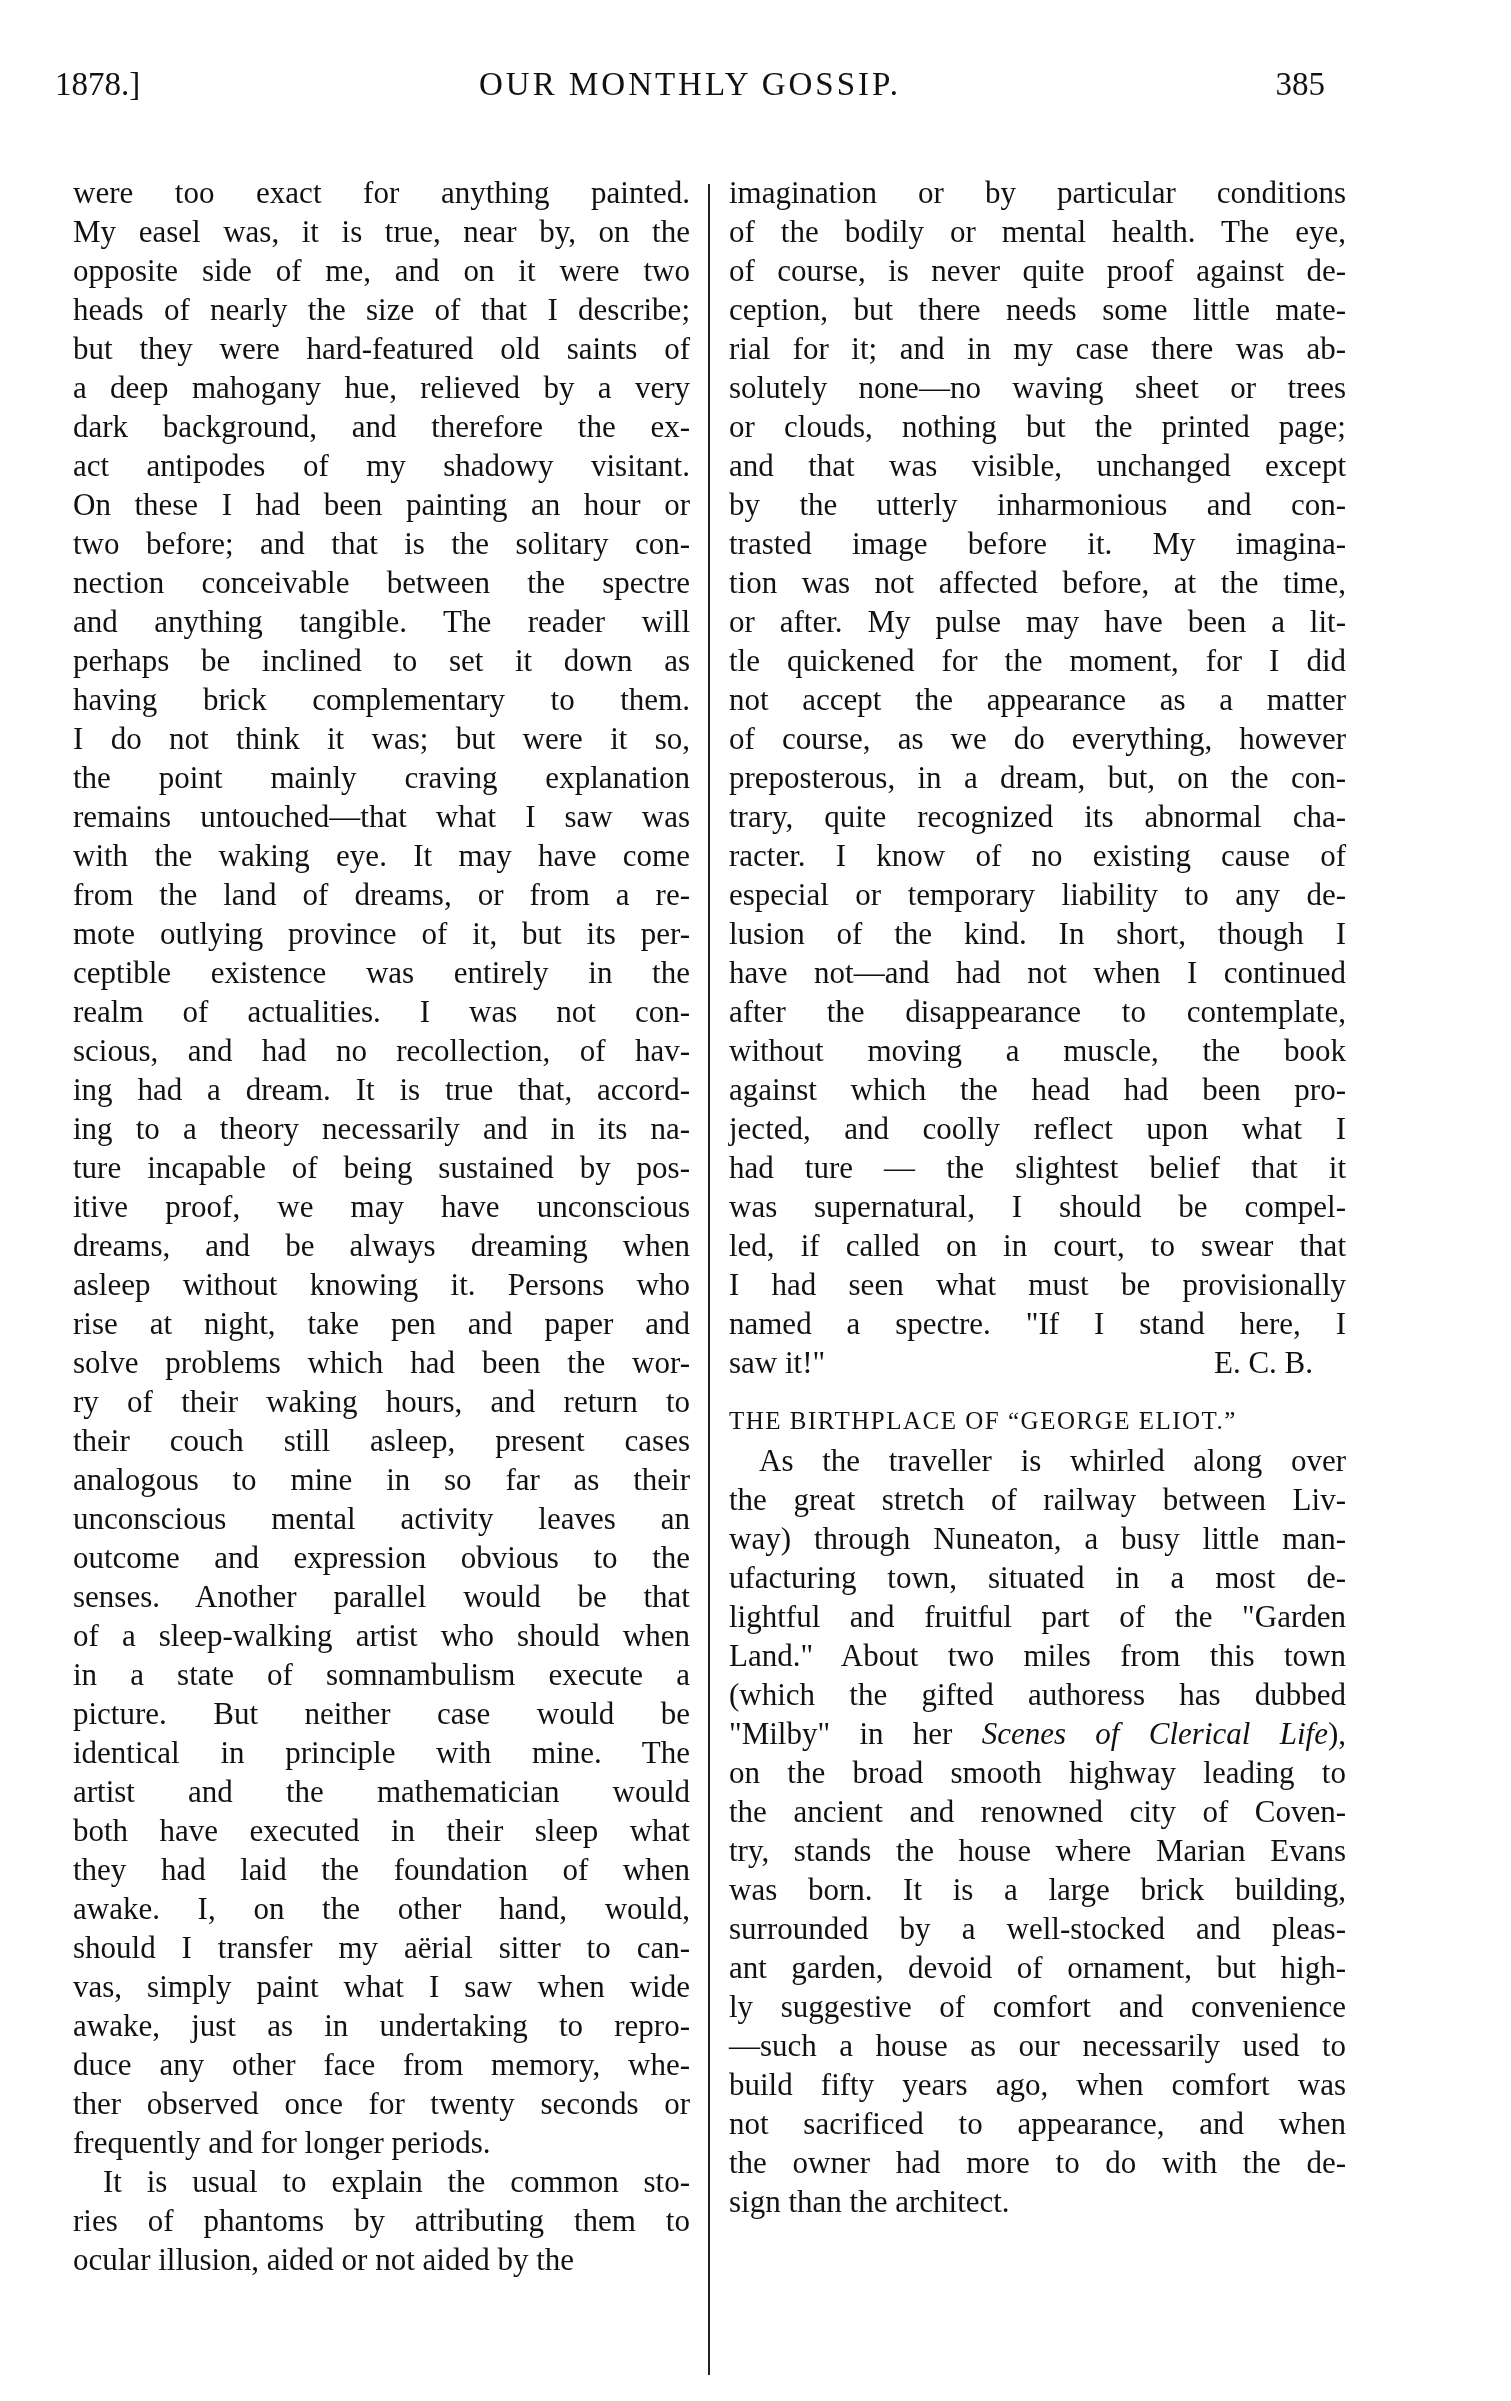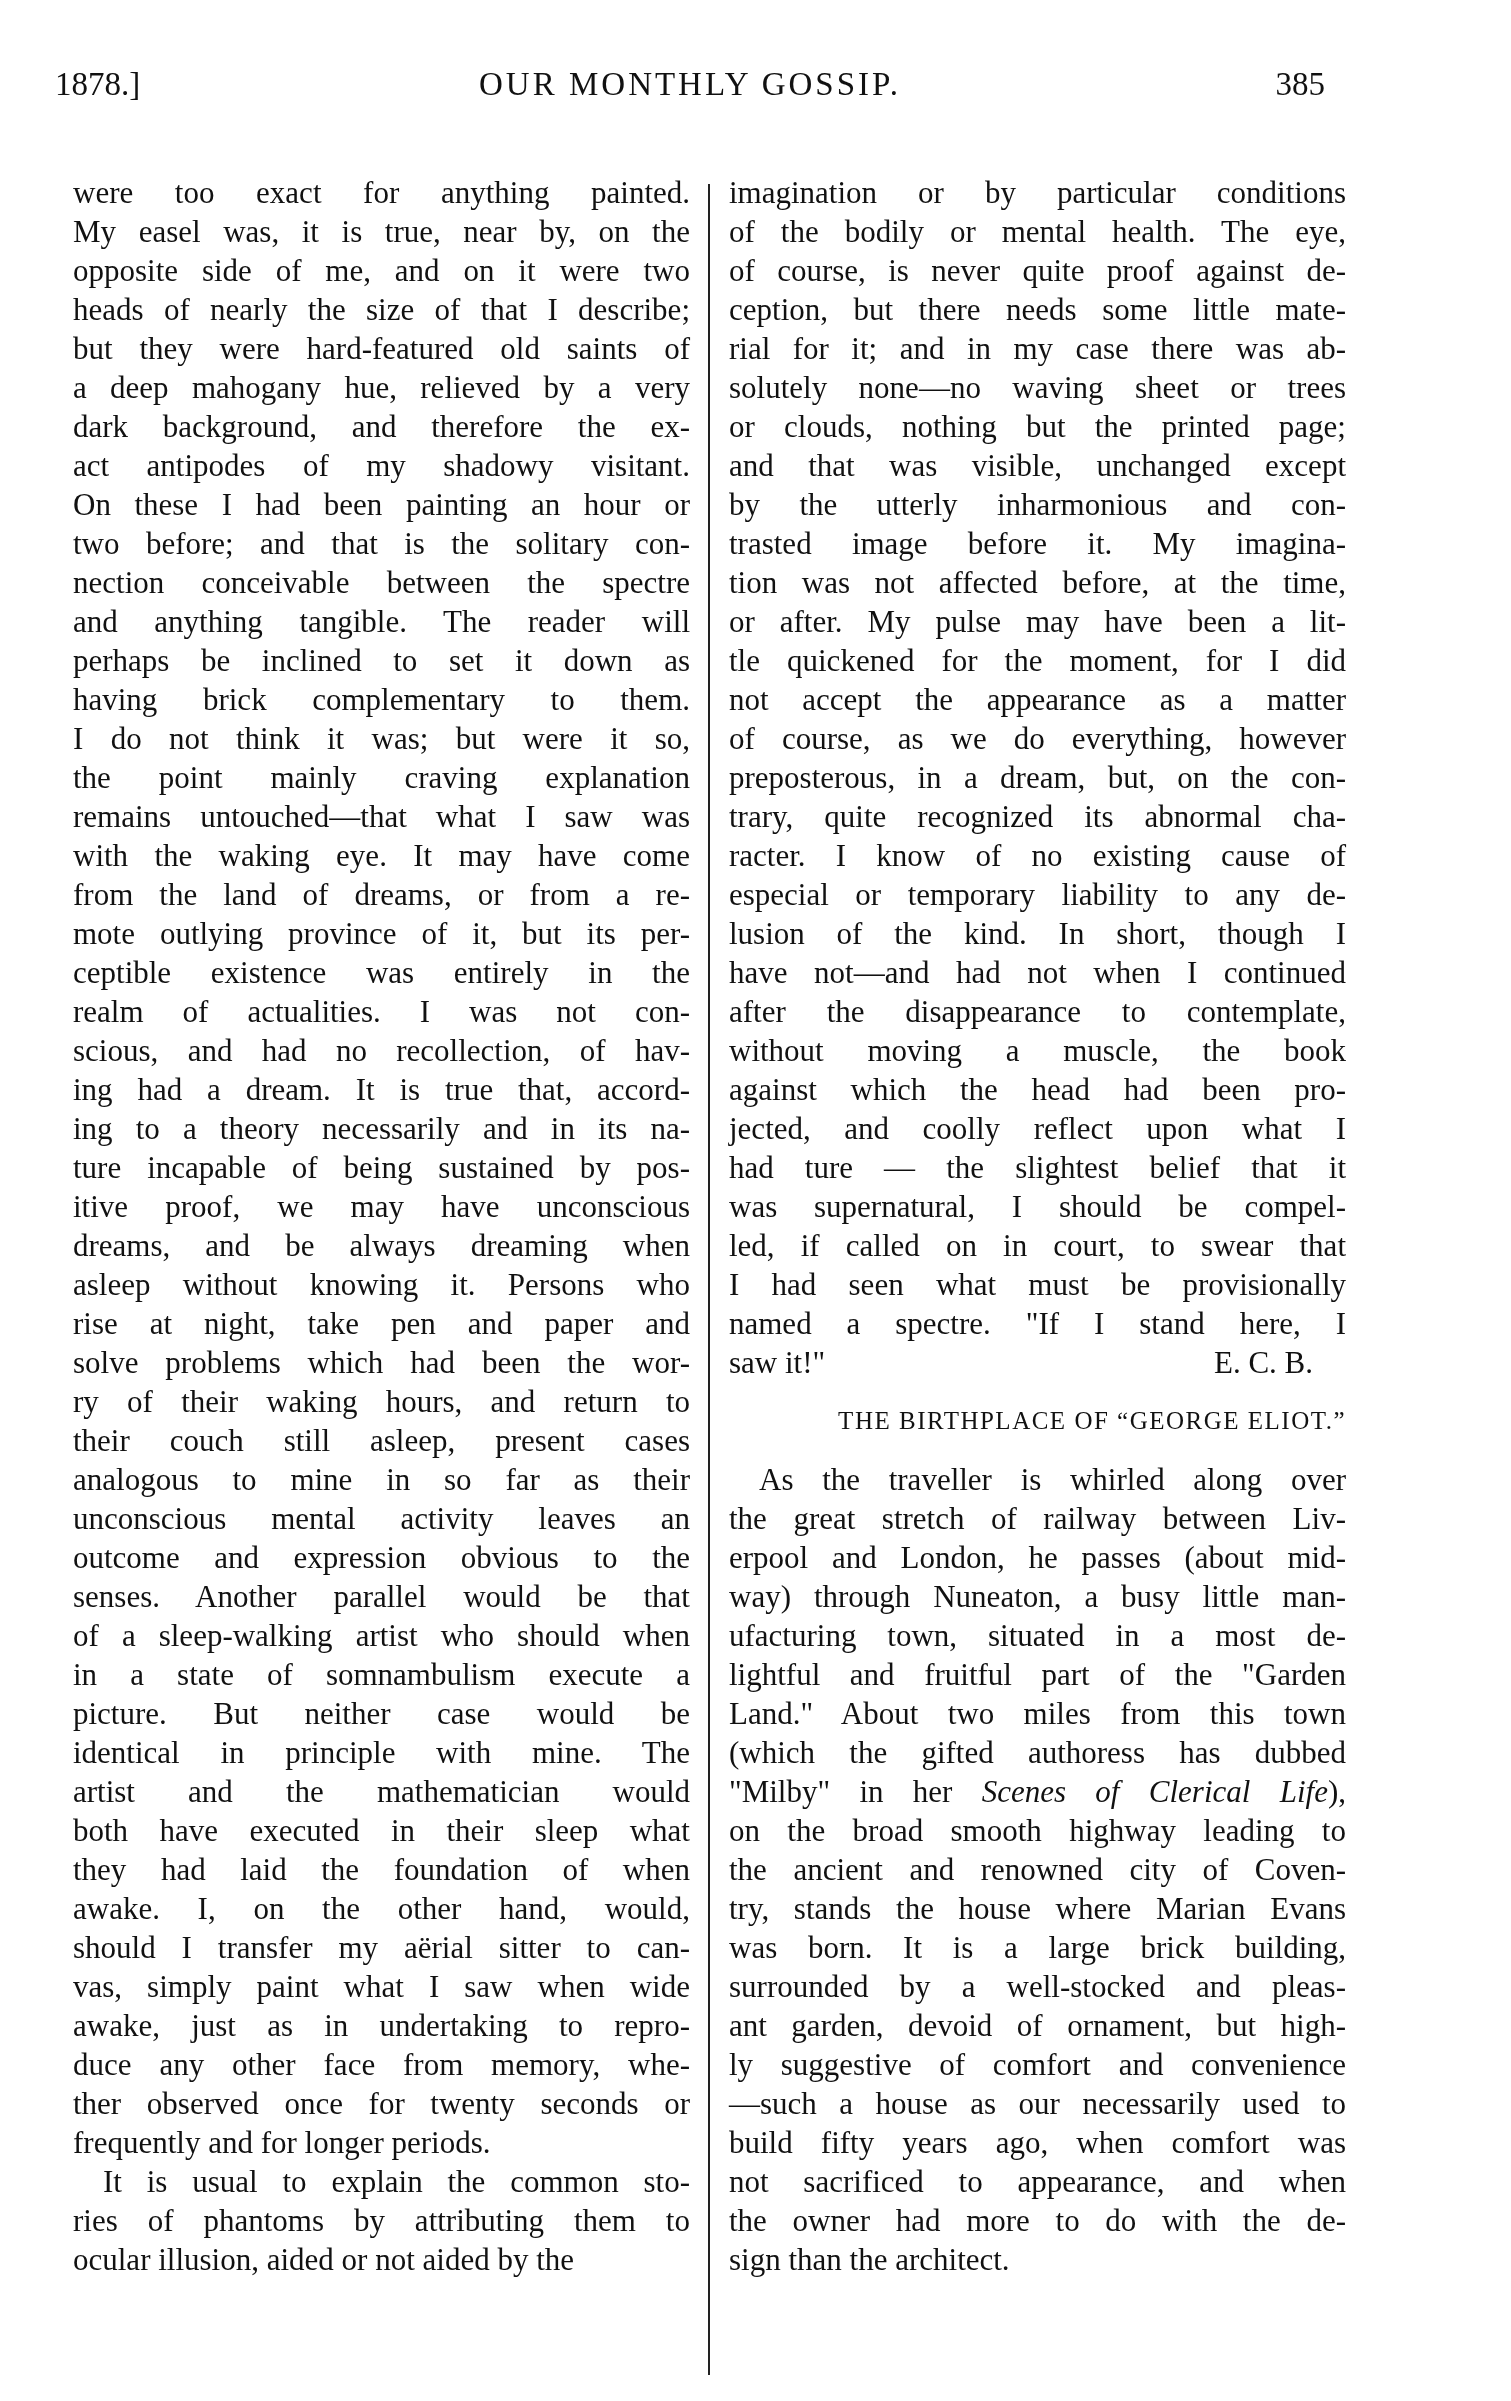--- a/index.html
+++ b/index.html
@@ -10,21 +10,21 @@
   .running-head .year { position:absolute; left:0; top:0; }
   .running-head .title { position:absolute; left:0; right:0; text-align:center; letter-spacing:3px; }
   .running-head .pageno { position:absolute; right:0; top:0; }
   .column { position:absolute; top:173px; width:617px; font-size:31px; line-height:39px; }
   .col-left { left:73px; }
   .col-right { left:729px; }
   .line { display:block; white-space:nowrap; text-align:justify; text-align-last:justify; height:39px; overflow:visible; }
   .line.last { text-align-last:left; }
   .line.indent { padding-left:30px; }
   .divider { position:absolute; left:708px; top:184px; width:1.5px; height:2191px; background:#222; }
-  .section-title { display:block; font-size:25px; letter-spacing:1.5px; height:39px; line-height:39px; margin-top:19.4px; margin-bottom:20px; text-align:right; }
+  .section-title { display:block; font-size:25px; letter-spacing:1.5px; height:39px; line-height:39px; margin-top:19.4px; margin-bottom:1px; text-align:left; }
   .sig { display:inline-block; float:right; margin-right:33px; }
   em { font-style:italic; }
 </style>
 </head>
 <body>
 
 <div class="running-head">
   <span class="year">1878.]</span>
   <span class="title">OUR MONTHLY GOSSIP.</span>
   <span class="pageno">385</span>
@@ -127,21 +127,20 @@
       <span class="line">named a spectre. "If I stand here, I</span>
     </div>
   <span class="line last">
     <span>saw it!"</span>
     <span class="sig">E. C. B.</span>
   </span>
   <span class="section-title">THE BIRTHPLACE OF “GEORGE ELIOT.”</span>
   <div>
       <span class="line indent">As the traveller is whirled along over</span>
       <span class="line">the great stretch of railway between Liv-</span>
-      <span class="line">erpool and London, he passes (about mid-</span>
       <span class="line">way) through Nuneaton, a busy little man-</span>
       <span class="line">ufacturing town, situated in a most de-</span>
       <span class="line">lightful and fruitful part of the "Garden</span>
       <span class="line">Land." About two miles from this town</span>
       <span class="line">(which the gifted authoress has dubbed</span>
     </div>
   <span class="line"><span>"Milby" in her </span><em>Scenes of Clerical Life</em><span>),</span></span>
   <div>
       <span class="line">on the broad smooth highway leading to</span>
       <span class="line">the ancient and renowned city of Coven-</span>

